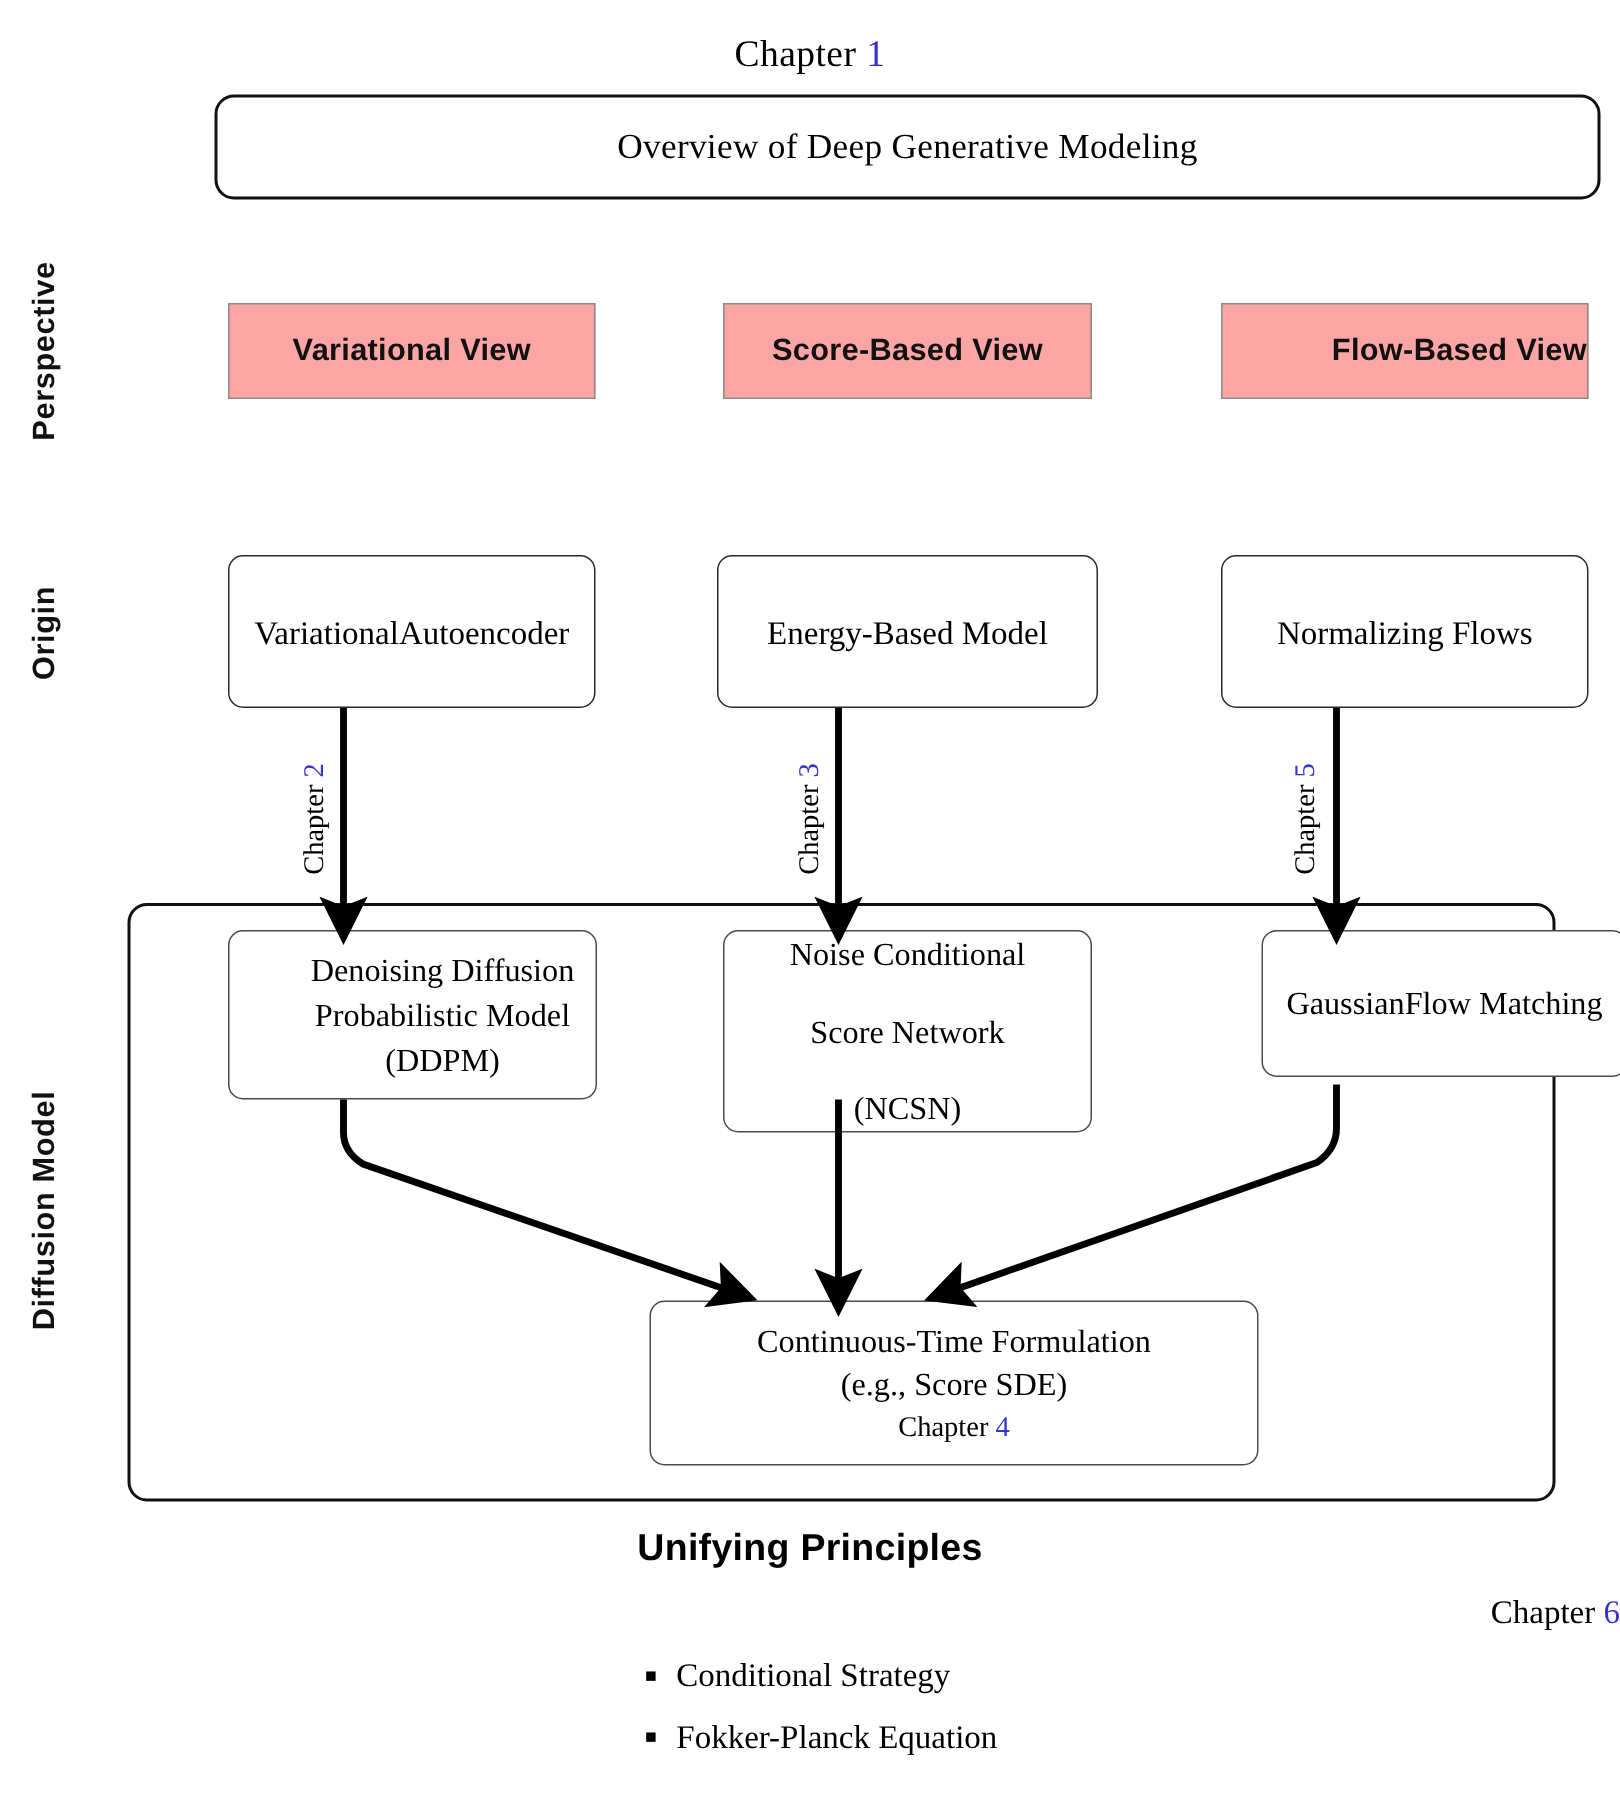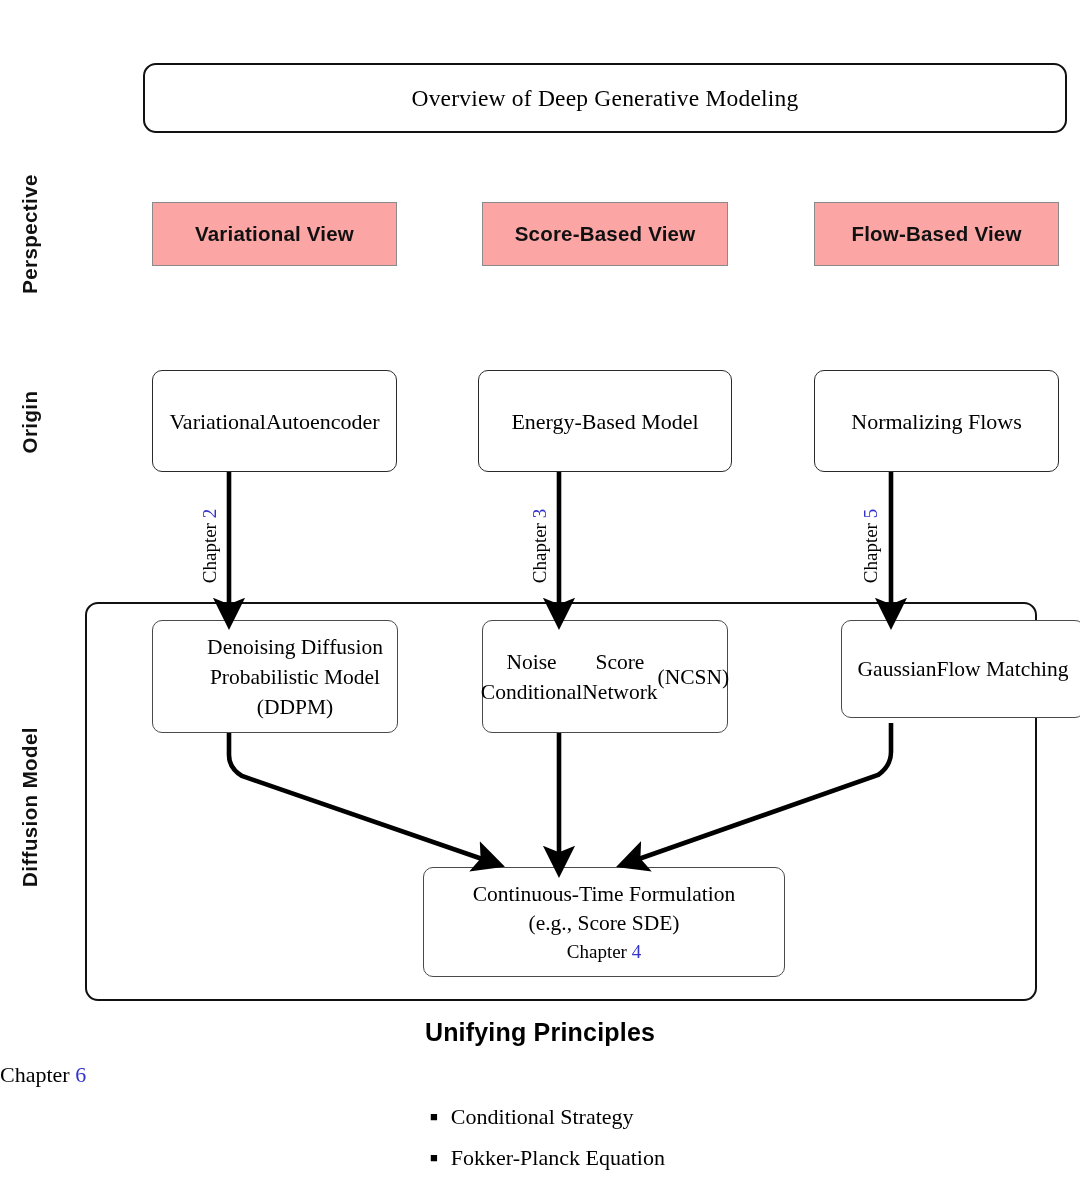--- a/index.html
+++ b/index.html
@@ -77,22 +77,22 @@
   }
   .box-diffusion {
     border: 1.3px solid #4a4a4a;
     border-radius: 10px;
     background: #fff;
     font-size: 21.5px;
     line-height: 30px;
     font-family: "Liberation Serif", serif;
   }
   .box-continuous {
-    left: 378px; top: 867px;
-    width: 362px; height: 110px;
+    left: 388px; top: 867px;
+    width: 406px; height: 110px;
     border: 1.3px solid #4a4a4a;
     border-radius: 10px;
     background: #fff;
     font-size: 21.5px;
     line-height: 29px;
     font-family: "Liberation Serif", serif;
     flex-direction: column;
   }
   .box-continuous .sub {
     font-size: 19px;
@@ -138,21 +138,21 @@
     width: 1080px;
     text-align: center;
     font-family: "Liberation Sans", sans-serif;
     font-weight: bold;
     font-size: 25px;
     letter-spacing: .2px;
   }
   .footer-chapter {
     left: 0; top: 1062px;
     width: 1080px;
-    text-align: left;
+    text-align: right;
     font-family: "Liberation Serif", serif;
     font-size: 22px;
   }
   .bullets {
     left: 0; top: 1104px;
     width: 1080px;
   }
   .bullet-row {
     display: flex;
     align-items: baseline;
@@ -175,36 +175,40 @@
     left: 0; top: 0;
     width: 1080px; height: 1197px;
     pointer-events: none;
   }
 </style>
 </head>
 <body>
 
 <div id="stage">
 
+  <div class="abs chapter-caption">
+    <span>Chapter</span>
+    <span class="chapnum">1</span>
+  </div>
 
   <div class="abs box box-overview">
     <span>Overview of Deep Generative Modeling</span>
   </div>
 
   <div class="abs row-label" style="left:-45px; top:222px; width:150px;">Perspective</div>
   <div class="abs row-label" style="left:-45px; top:410px; width:150px;">Origin</div>
   <div class="abs row-label" style="left:-55px; top:795px; width:170px;">Diffusion Model</div>
 
   <div class="abs box box-perspective" style="left:107px; width:245px;">
     <span>Variational View</span>
   </div>
   <div class="abs box box-perspective" style="left:437px; width:246px;">
     <span>Score-Based View</span>
   </div>
-  <div class="abs box box-perspective" style="left:769px; width:245px;">
+  <div class="abs box box-perspective" style="left:769px; width:245px;justify-content:flex-end;">
     <span>Flow-Based View</span>
   </div>
 
   <div class="abs box box-origin" style="left:107px; width:245px; ">
     <span>Variational</span>
     <span>Autoencoder</span>
   </div>
   <div class="abs box box-origin" style="left:433px; width:254px;">
     <span>Energy-Based Model</span>
   </div>
@@ -225,21 +229,21 @@
     <span class="chapnum">5</span>
   </div>
 
   <div class="abs diffusion-container"></div>
 
   <div class="abs box box-diffusion" style="left:107px; top:620px; width:246px; height:113px; flex-direction:column;padding-left:40px;">
     <span>Denoising Diffusion</span>
     <span>Probabilistic Model</span>
     <span>(DDPM)</span>
   </div>
-  <div class="abs box box-diffusion" style="left:437px; top:620px; width:246px; height:113px; flex-direction:row;">
+  <div class="abs box box-diffusion" style="left:437px; top:620px; width:246px; height:135px; flex-direction:column;justify-content:space-between;">
     <span>Noise Conditional</span>
     <span>Score Network</span>
     <span>(NCSN)</span>
   </div>
   <div class="abs box box-diffusion" style="left:796px; top:620px; width:244px; height:98px; flex-direction:row;">
     <span>Gaussian</span>
     <span>Flow Matching</span>
   </div>
 
   <div class="abs box box-continuous">

